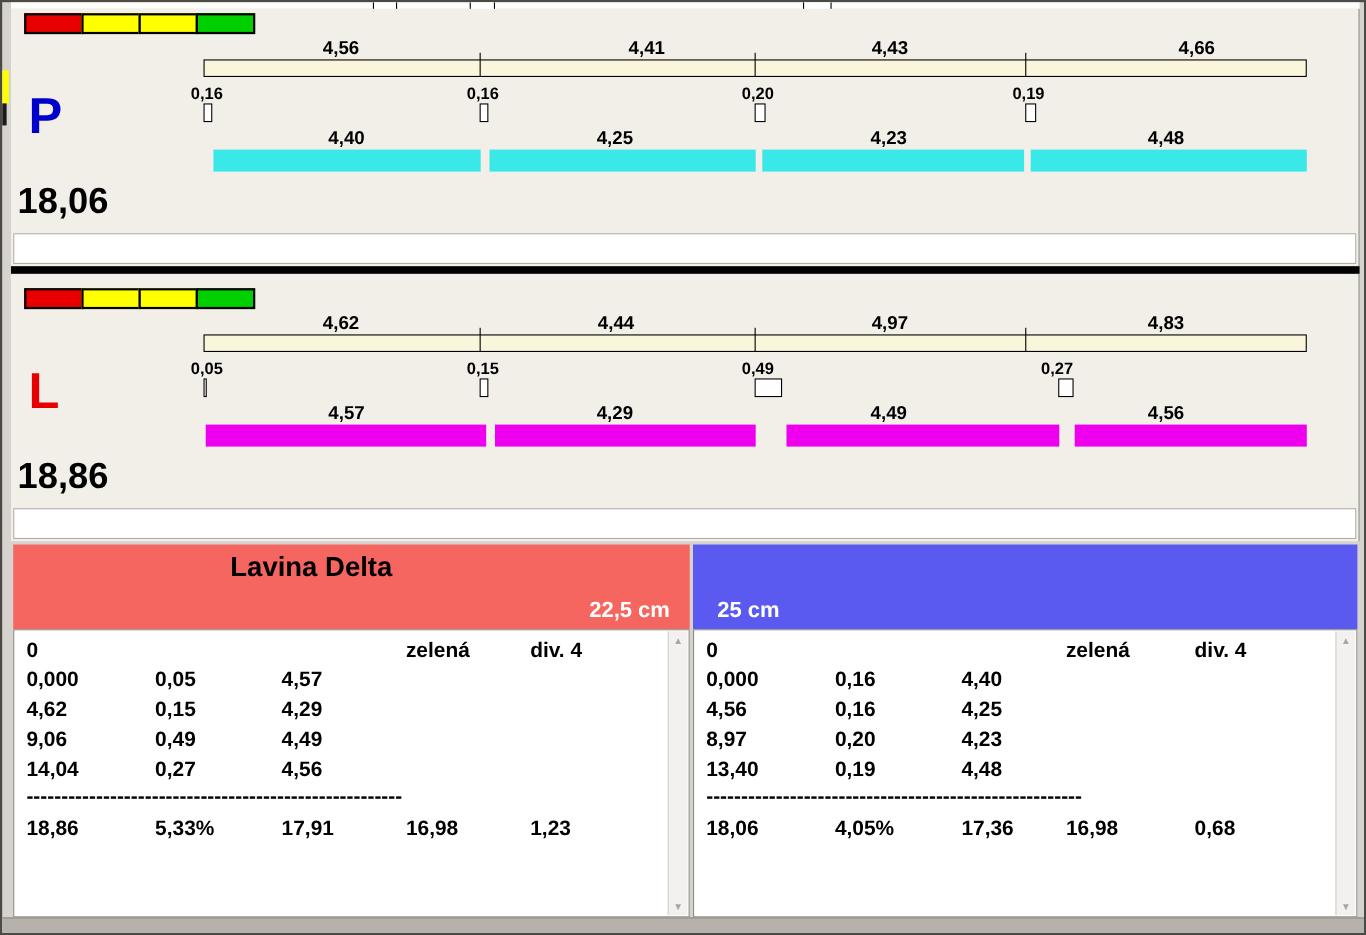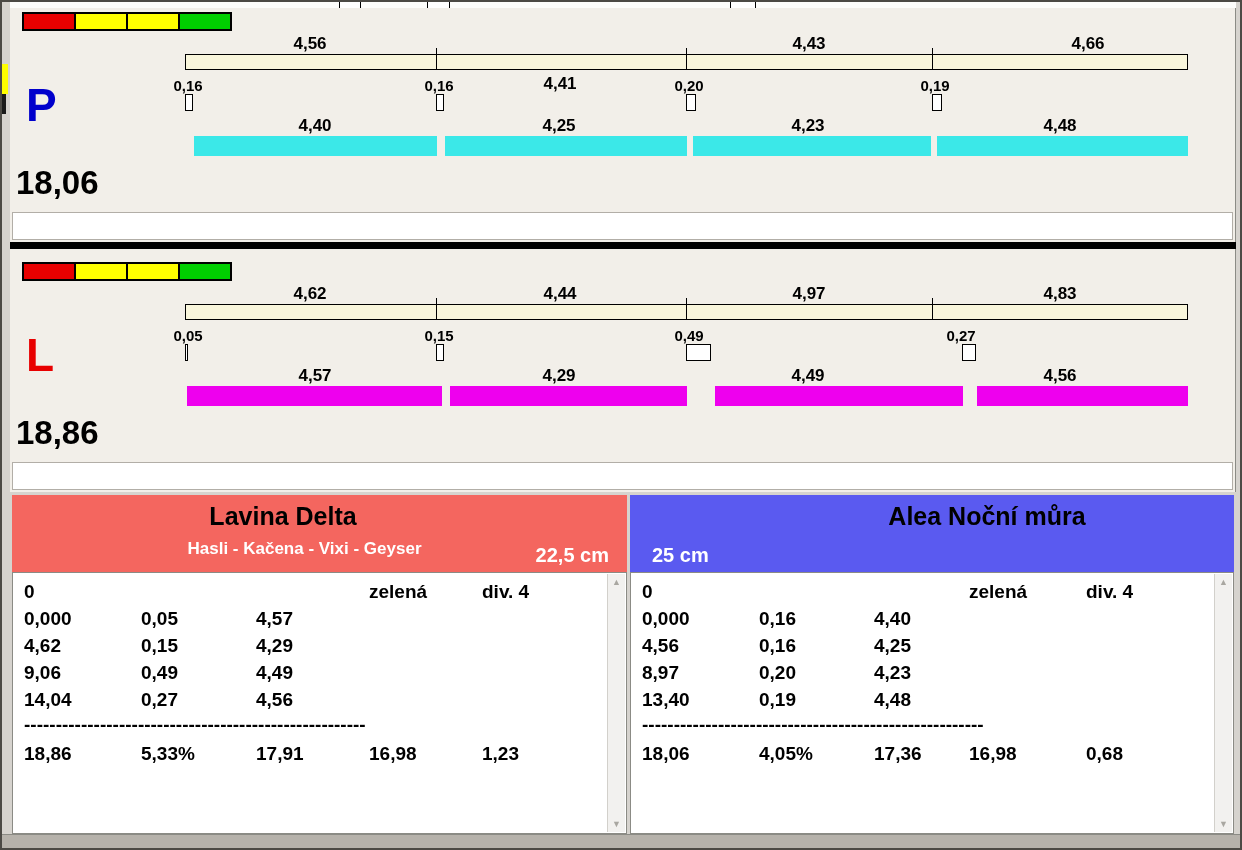--- a/index.html
+++ b/index.html
@@ -73,21 +73,21 @@
     <div class="inner">
       <div class="lights">
         <span class="light" style="background-color: rgb(232, 0, 0);"></span>
         <span class="light" style="background-color: rgb(255, 255, 0);"></span>
         <span class="light" style="background-color: rgb(255, 255, 0);"></span>
         <span class="light" style="background-color: rgb(0, 207, 0);"></span>
       </div>
       <div class="lane-letter" style="color: rgb(0, 0, 204);">P</div>
 
       <span class="val splitrow" style="left:250px;">4,56</span>
-      <span class="val splitrow" style="left:500px;margin-top:40px;">4,41</span>
+      <span class="val splitrow" style="left:528px;">4,41</span>
       <span class="val splitrow" style="left:749px;">4,43</span>
       <span class="val splitrow" style="left:1028px;">4,66</span>
 
       <div class="creambar"></div>
       <div class="tick" style="left:426px;"></div>
       <div class="tick" style="left:676px;"></div>
       <div class="tick" style="left:922px;"></div>
 
       <span class="rval" style="left:145px;">0,16</span>
       <span class="rval" style="left:396px;">0,16</span>
@@ -159,21 +159,20 @@
       <div class="lane-total">18,86</div>
       <div class="strip"></div>
     </div>
   </section>
 
   <section class="bottom">
 
     <div class="team team-left">
       <header class="theader" style="background-color: rgb(244, 102, 95);">
         <div class="tname">Lavina Delta</div>
-        <div class="tdogs">Hasli - Kačena - Vixi - Geyser</div>
         <div class="theight">22,5 cm</div>
       </header>
       <div class="ttable">
         <div class="trow" style="top:8px;">
           <span class="cell c1">0</span>
           <span class="cell c4">zelená</span>
           <span class="cell c5">div. 4</span>
         </div>
         <div class="trow" style="top:35px;">
           <span class="cell c1">0,000</span>
@@ -207,21 +206,20 @@
         </div>
         <div class="sbar">
           <span class="sarrow up">▲</span>
           <span class="sarrow down">▼</span>
         </div>
       </div>
     </div>
 
     <div class="team team-right">
       <header class="theader" style="background-color: rgb(90, 90, 240);">
-        <div class="tname">Alea Noční můra</div>
         <div class="theight">25 cm</div>
       </header>
       <div class="ttable">
         <div class="trow" style="top:8px;">
           <span class="cell c1">0</span>
           <span class="cell c4">zelená</span>
           <span class="cell c5">div. 4</span>
         </div>
         <div class="trow" style="top:35px;">
           <span class="cell c1">0,000</span>

